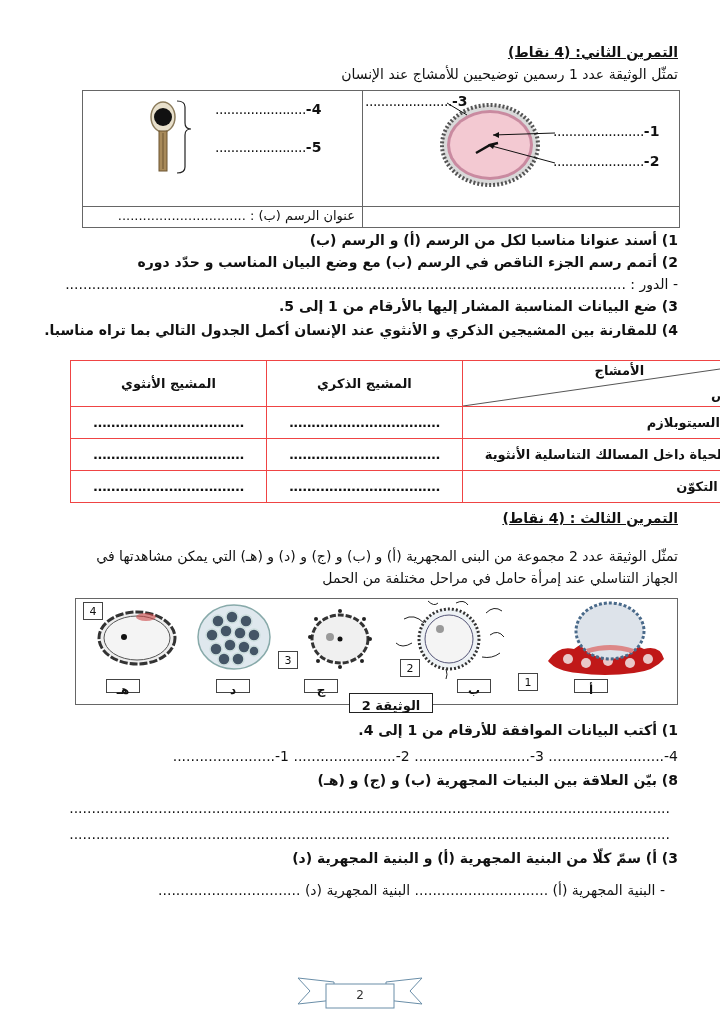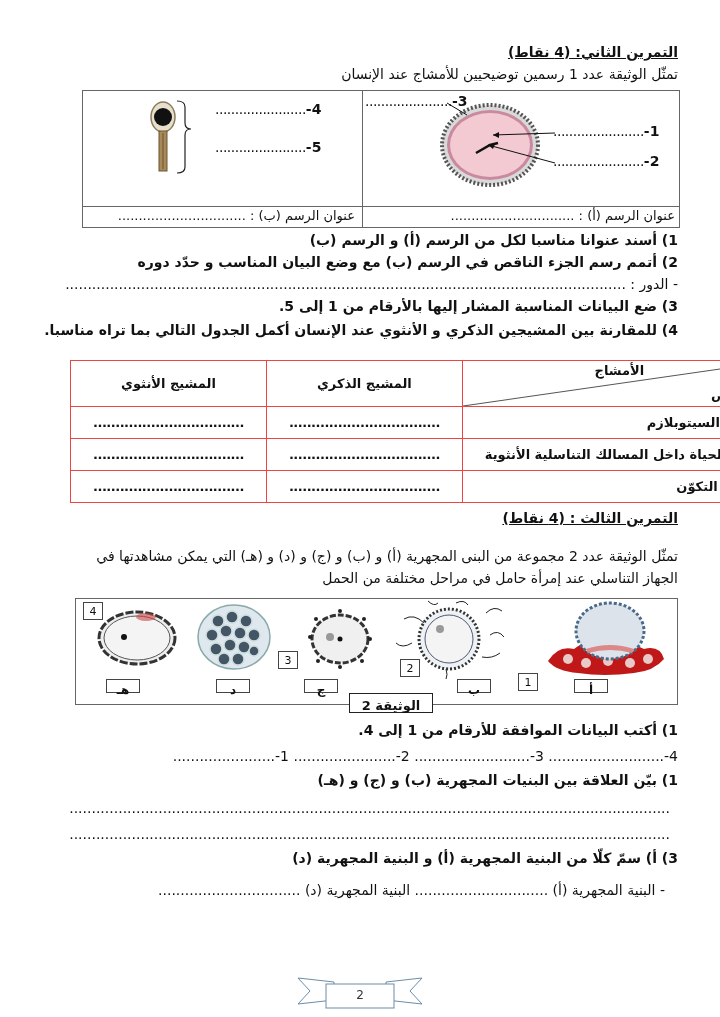--- a/index.html
+++ b/index.html
@@ -76,21 +76,20 @@
   <div class="abs t14" style="left:282px; top:2px; direction:ltr;">
     <span class="dots">......................</span><span class="b" style="direction:ltr;unicode-bidi:bidi-override;">-3</span>
   </div>
   <div class="abs t14" style="left:470px; top:32px; direction:ltr;">
     <span class="dots">.......................</span><span class="b" style="direction:ltr;unicode-bidi:bidi-override;">-1</span>
   </div>
   <div class="abs t14" style="left:470px; top:62px; direction:ltr;">
     <span class="dots">.......................</span><span class="b" style="direction:ltr;unicode-bidi:bidi-override;">-2</span>
   </div>
 
-  <div class="caption" style="right:4px;">عنوان الرسم (أ) : ..............................</div>
   <div class="caption" style="right:324px;">عنوان الرسم (ب) : ...............................</div>
 </div>
 
 <div class="abs b t15" style="right:42px; top:232px;">1) أسند عنوانا مناسبا لكل من الرسم (أ) و الرسم (ب)</div>
 <div class="abs b t15" style="right:42px; top:254px;">2) أتمم رسم الجزء الناقص في الرسم (ب) مع وضع البيان المناسب و حدّد دوره</div>
 <div class="abs t14" style="right:42px; top:276px; width:630px; overflow:hidden; white-space:nowrap;">-   الدور : ..............................................................................................................................</div>
 <div class="abs b t15" style="right:42px; top:298px;">3) ضع البيانات المناسبة المشار إليها بالأرقام من 1 إلى 5.</div>
 <div class="abs b t15" style="right:42px; top:322px;">4) للمقارنة بين المشيجين الذكري و الأنثوي عند الإنسان أكمل الجدول التالي بما تراه مناسبا.</div>
 
 <table id="cmp-table">
@@ -208,21 +207,21 @@
   <div class="lbl-box" style="left:30px; top:80px;">هـ</div>
   <div class="lbl-box" style="left:140px; top:80px;">د</div>
   <div class="lbl-box" style="left:228px; top:80px;">ج</div>
   <div class="lbl-box" style="left:381px; top:80px;">ب</div>
   <div class="lbl-box" style="left:498px; top:80px;">أ</div>
 </div>
 <div id="doc2-label" class="abs">الوثيقة 2</div>
 
 <div class="abs b t15" style="right:42px; top:722px;">1) أكتب البيانات الموافقة للأرقام من 1 إلى 4.</div>
 <div class="abs t14" style="right:42px; top:748px; white-space:nowrap; direction:ltr;">.......................-1   .......................-2   ..........................-3   ..........................-4</div>
-<div class="abs b t15" style="right:42px; top:772px;">1) بيّن العلاقة بين البنيات المجهرية (ب) و (ج) و (هـ)</div>
+<div class="abs b t15" style="right:42px; top:772px;">8) بيّن العلاقة بين البنيات المجهرية (ب) و (ج) و (هـ)</div>
 <div class="abs t14" style="right:50px; top:800px; width:600px; overflow:hidden; white-space:nowrap;">...........................................................................................................................................................</div>
 <div class="abs t14" style="right:50px; top:826px; width:600px; overflow:hidden; white-space:nowrap;">...........................................................................................................................................................</div>
 <div class="abs b t15" style="right:42px; top:850px;">3) أ) سمّ كلّا من البنية المجهرية (أ) و البنية المجهرية (د)</div>
 <div class="abs t14" style="right:55px; top:882px; white-space:nowrap;">-   البنية المجهرية (أ) ..............................  البنية المجهرية (د) ................................</div>
 
 <div id="page-num" class="abs">
   <svg width="128" height="40" class="abs" style="left:0;top:0;">
     <polygon points="2,8 38,12 38,30 2,34 14,21" fill="#fff" stroke="#6a8ea8" stroke-width="1"></polygon>
     <polygon points="126,8 90,12 90,30 126,34 114,21" fill="#fff" stroke="#6a8ea8" stroke-width="1"></polygon>
     <rect x="30" y="14" width="68" height="24" fill="#fff" stroke="#6a8ea8" stroke-width="1"></rect>

